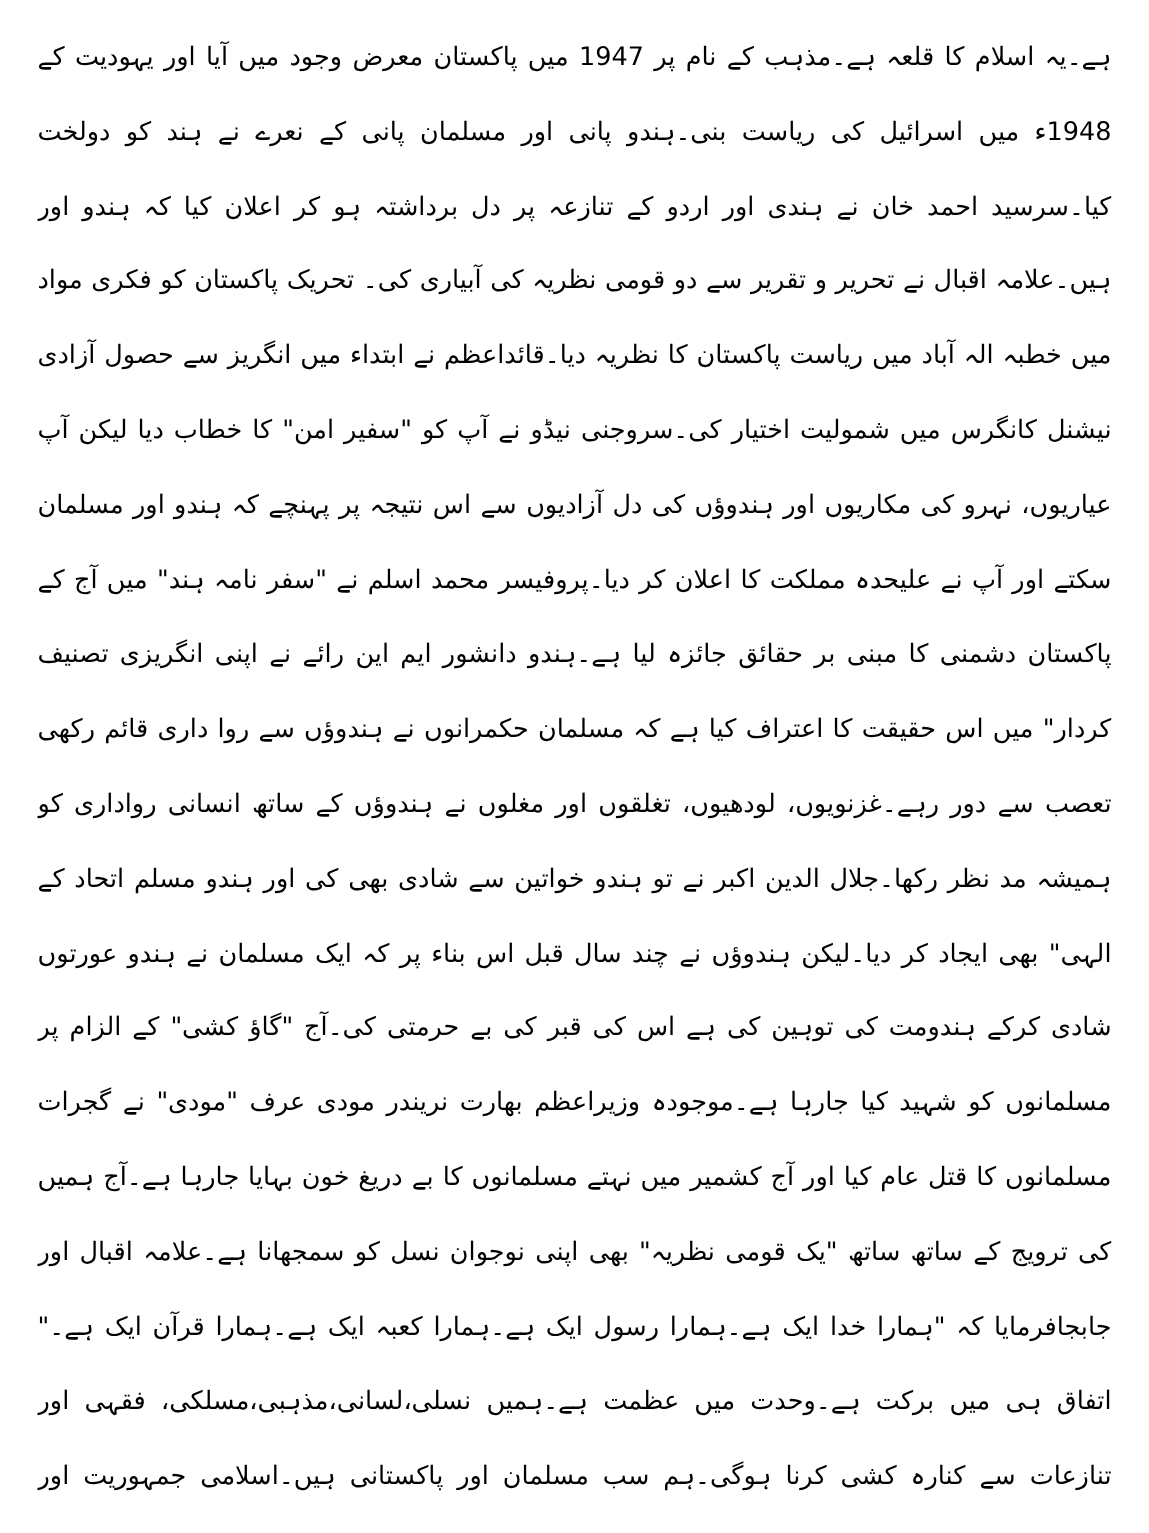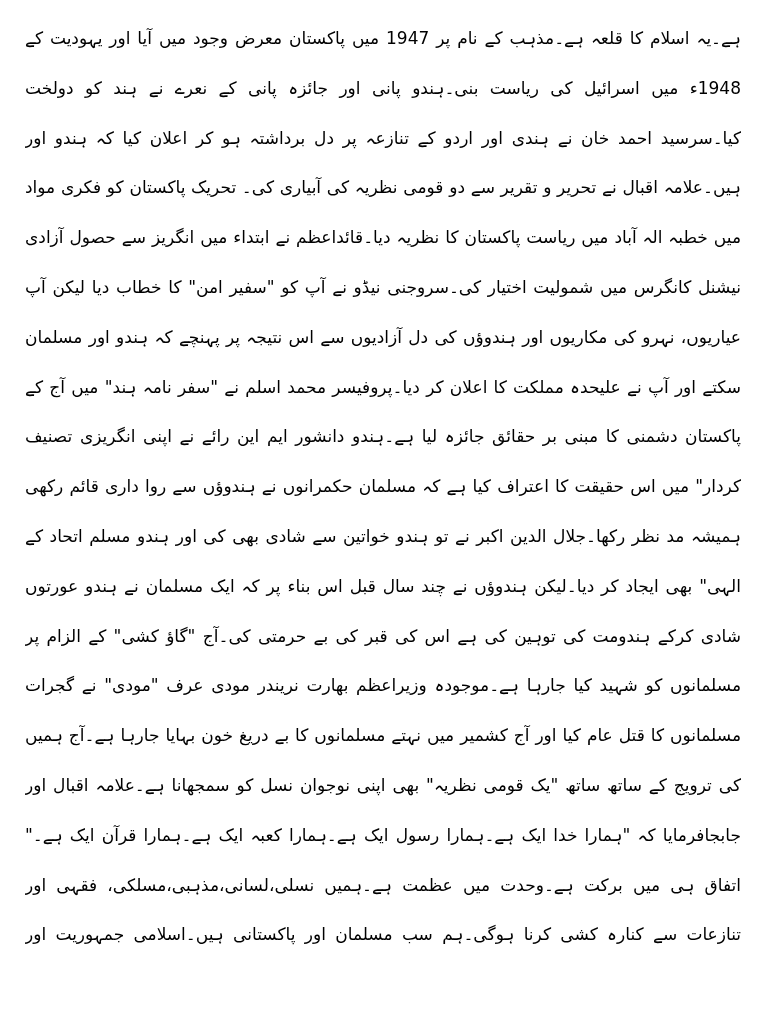--- a/index.html
+++ b/index.html
@@ -33,29 +33,30 @@
     text-align-last: justify;
     text-justify: inter-word;
   }
 </style>
 </head>
 <body>
 
 <div class="page">
   <div class="text-body">
     <div class="text-line" lang="ur" dir="rtl">ہے۔یہ اسلام کا قلعہ ہے۔مذہب کے نام پر 1947 میں پاکستان معرض وجود میں آیا اور یہودیت کے نام پر</div>
-    <div class="text-line" lang="ur" dir="rtl">1948ء میں اسرائیل کی ریاست بنی۔ہندو پانی اور جائزہ پانی کے نعرے نے ہند کو دولخت</div>
+    <div class="text-line" lang="ur" dir="rtl">1948ء میں اسرائیل کی ریاست بنی۔ہندو پانی اور مسلمان پانی کے نعرے نے ہند کو دولخت</div>
     <div class="text-line" lang="ur" dir="rtl">کیا۔سرسید احمد خان نے ہندی اور اردو کے تنازعہ پر دل برداشتہ ہو کر اعلان کیا کہ ہندو اور مسلمان دو قومیں</div>
     <div class="text-line" lang="ur" dir="rtl">ہیں۔علامہ اقبال نے تحریر و تقریر سے دو قومی نظریہ کی آبیاری کی۔ تحریک پاکستان کو فکری مواد مہیا کیا۔1930ء</div>
     <div class="text-line" lang="ur" dir="rtl">میں خطبہ الہ آباد میں ریاست پاکستان کا نظریہ دیا۔قائداعظم نے ابتداء میں انگریز سے حصول آزادی کے لئے انڈیا</div>
     <div class="text-line" lang="ur" dir="rtl">نیشنل کانگرس میں شمولیت اختیار کی۔سروجنی نیڈو نے آپ کو "سفیر امن" کا خطاب دیا لیکن آپ آخر کار گاندھی کی</div>
     <div class="text-line" lang="ur" dir="rtl">عیاریوں، نہرو کی مکاریوں اور ہندوؤں کی دل آزادیوں سے اس نتیجہ پر پہنچے کہ ہندو اور مسلمان اکٹھے نہیں رہ</div>
     <div class="text-line" lang="ur" dir="rtl">سکتے اور آپ نے علیحدہ مملکت کا اعلان کر دیا۔پروفیسر محمد اسلم نے "سفر نامہ ہند" میں آج کے ہندو کی ذہنیت اور</div>
     <div class="text-line" lang="ur" dir="rtl">پاکستان دشمنی کا مبنی بر حقائق جائزہ لیا ہے۔ہندو دانشور ایم این رائے نے اپنی انگریزی تصنیف "اسلام کا تاریخی</div>
     <div class="text-line" lang="ur" dir="rtl">کردار" میں اس حقیقت کا اعتراف کیا ہے کہ مسلمان حکمرانوں نے ہندوؤں سے روا داری قائم رکھی اور مذہبی</div>
+    <div class="text-line" lang="ur" dir="rtl">تعصب سے دور رہے۔غزنویوں، لودھیوں، تغلقوں اور مغلوں نے ہندوؤں کے ساتھ انسانی رواداری کو</div>
     <div class="text-line" lang="ur" dir="rtl">ہمیشہ مد نظر رکھا۔جلال الدین اکبر نے تو ہندو خواتین سے شادی بھی کی اور ہندو مسلم اتحاد کے لئے "دین</div>
     <div class="text-line" lang="ur" dir="rtl">الہی" بھی ایجاد کر دیا۔لیکن ہندوؤں نے چند سال قبل اس بناء پر کہ ایک مسلمان نے ہندو عورتوں سے</div>
     <div class="text-line" lang="ur" dir="rtl">شادی کرکے ہندومت کی توہین کی ہے اس کی قبر کی بے حرمتی کی۔آج "گاؤ کشی" کے الزام پر سرعام</div>
     <div class="text-line" lang="ur" dir="rtl">مسلمانوں کو شہید کیا جارہا ہے۔موجودہ وزیراعظم بھارت نریندر مودی عرف "مودی" نے گجرات میں</div>
     <div class="text-line" lang="ur" dir="rtl">مسلمانوں کا قتل عام کیا اور آج کشمیر میں نہتے مسلمانوں کا بے دریغ خون بہایا جارہا ہے۔آج ہمیں "دو قومی نظریہ"</div>
     <div class="text-line" lang="ur" dir="rtl">کی ترویج کے ساتھ ساتھ "یک قومی نظریہ" بھی اپنی نوجوان نسل کو سمجھانا ہے۔علامہ اقبال اور قائداعظم نے</div>
     <div class="text-line" lang="ur" dir="rtl">جابجافرمایا کہ "ہمارا خدا ایک ہے۔ہمارا رسول ایک ہے۔ہمارا کعبہ ایک ہے۔ہمارا قرآن ایک ہے۔" گویا اتحاد و</div>
     <div class="text-line" lang="ur" dir="rtl">اتفاق ہی میں برکت ہے۔وحدت میں عظمت ہے۔ہمیں نسلی،لسانی،مذہبی،مسلکی، فقہی اور گروہی اختلافات و</div>
     <div class="text-line" lang="ur" dir="rtl">تنازعات سے کنارہ کشی کرنا ہوگی۔ہم سب مسلمان اور پاکستانی ہیں۔اسلامی جمہوریت اور مساواتِ محمدی کا نظام لانا</div>
   </div>

